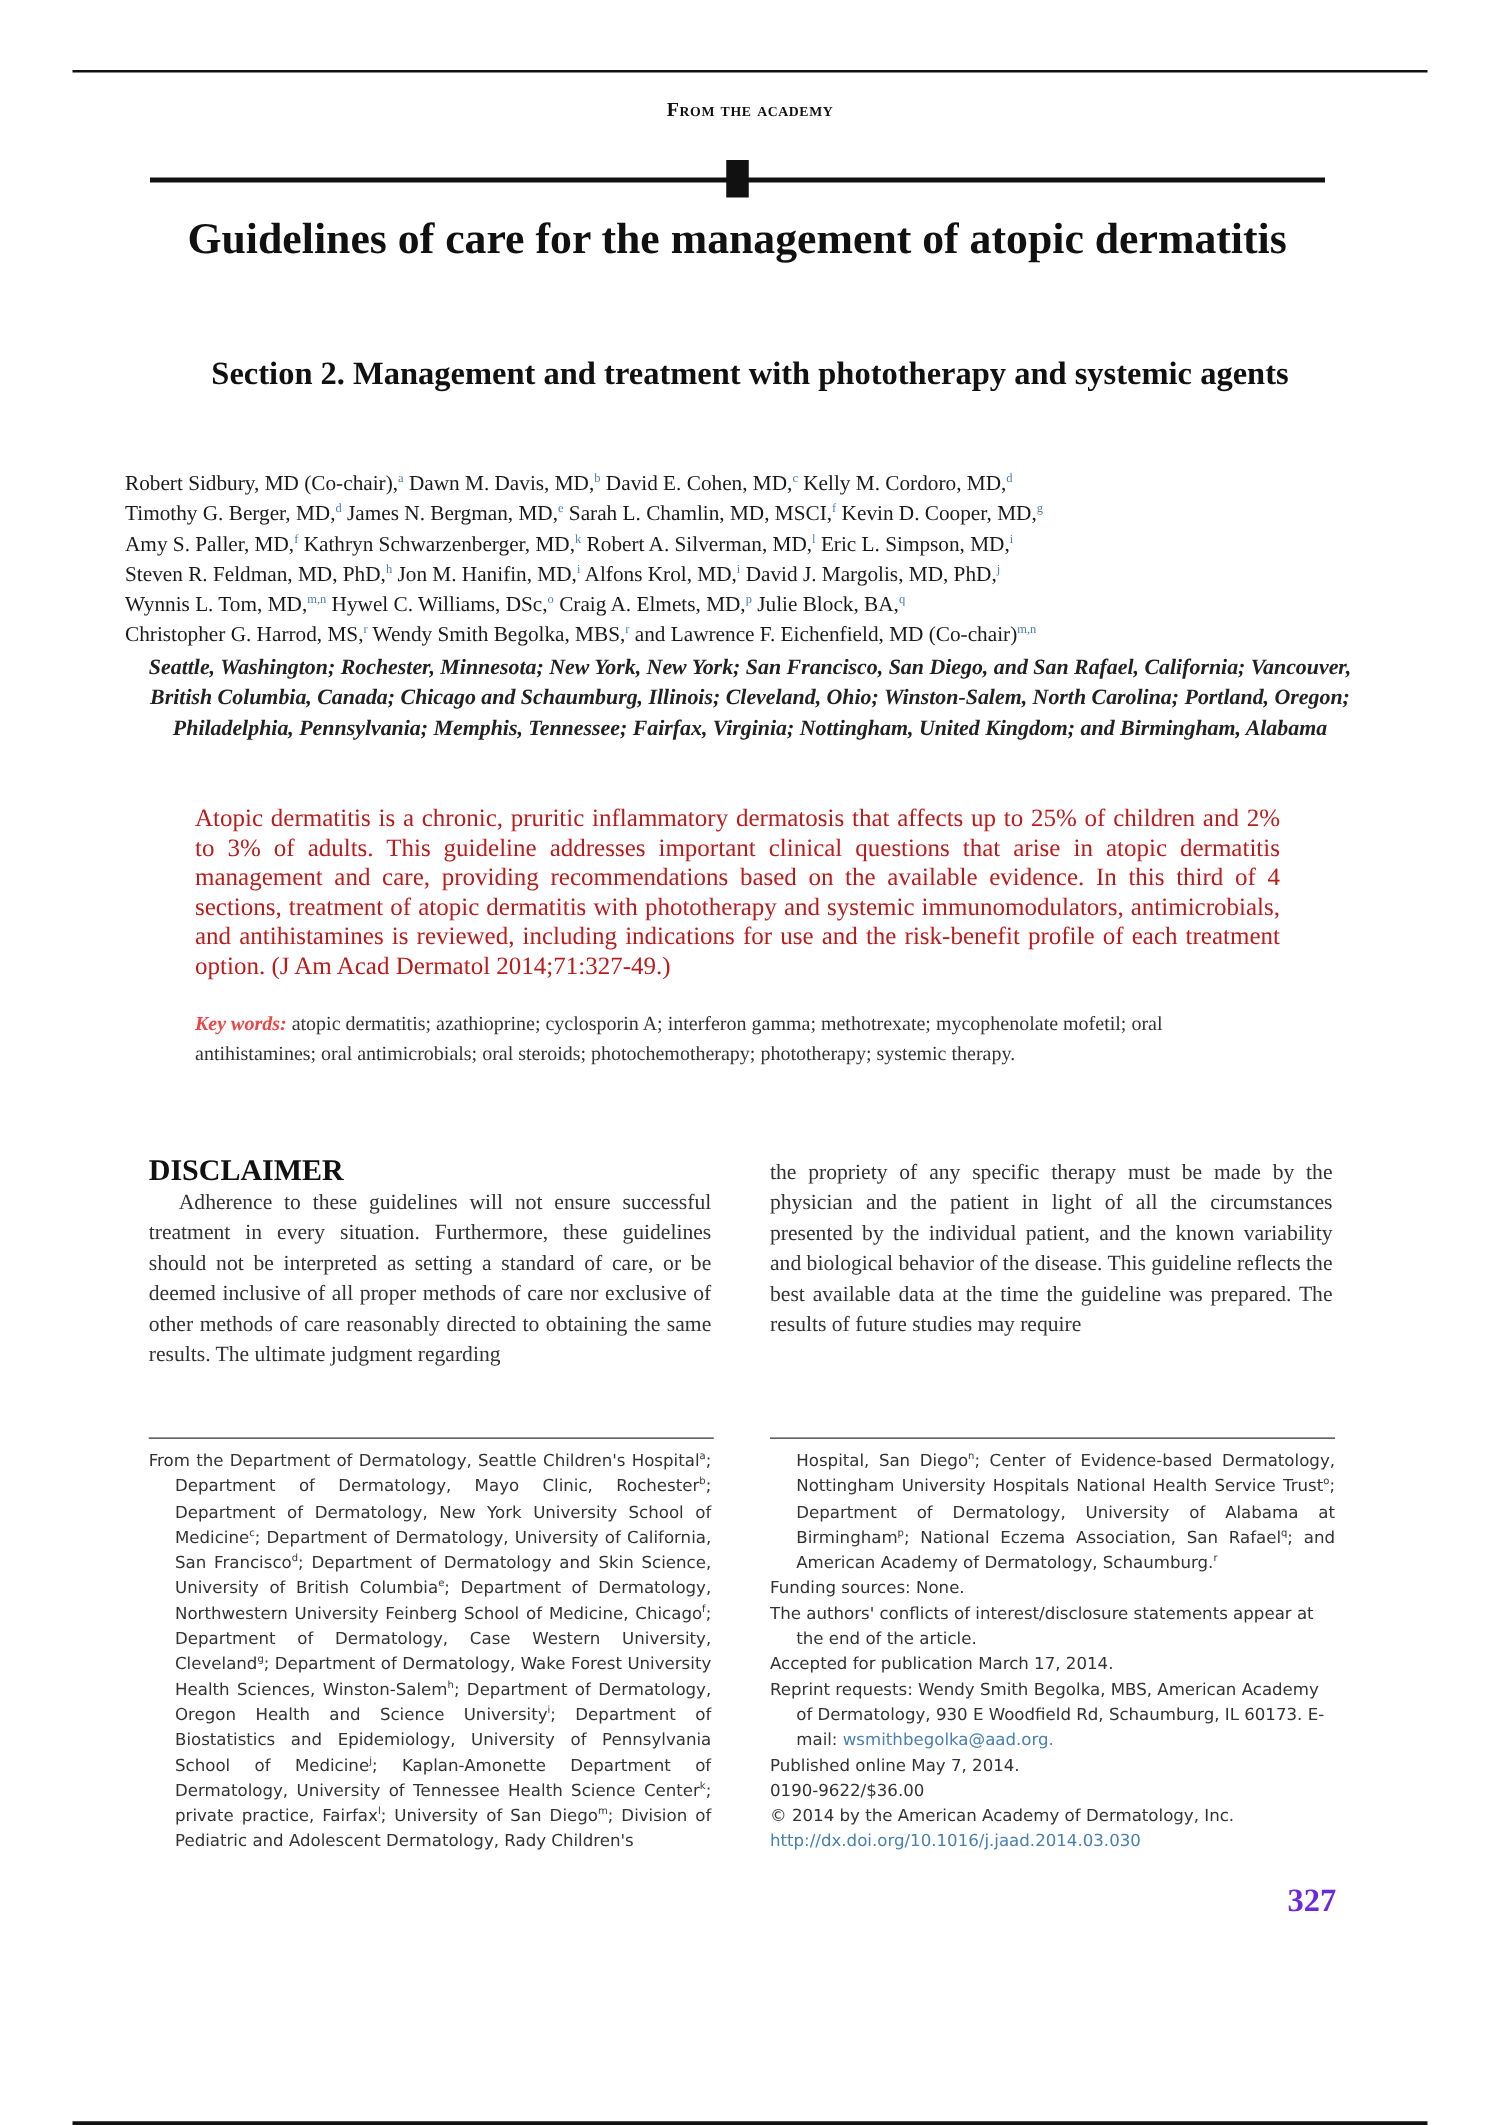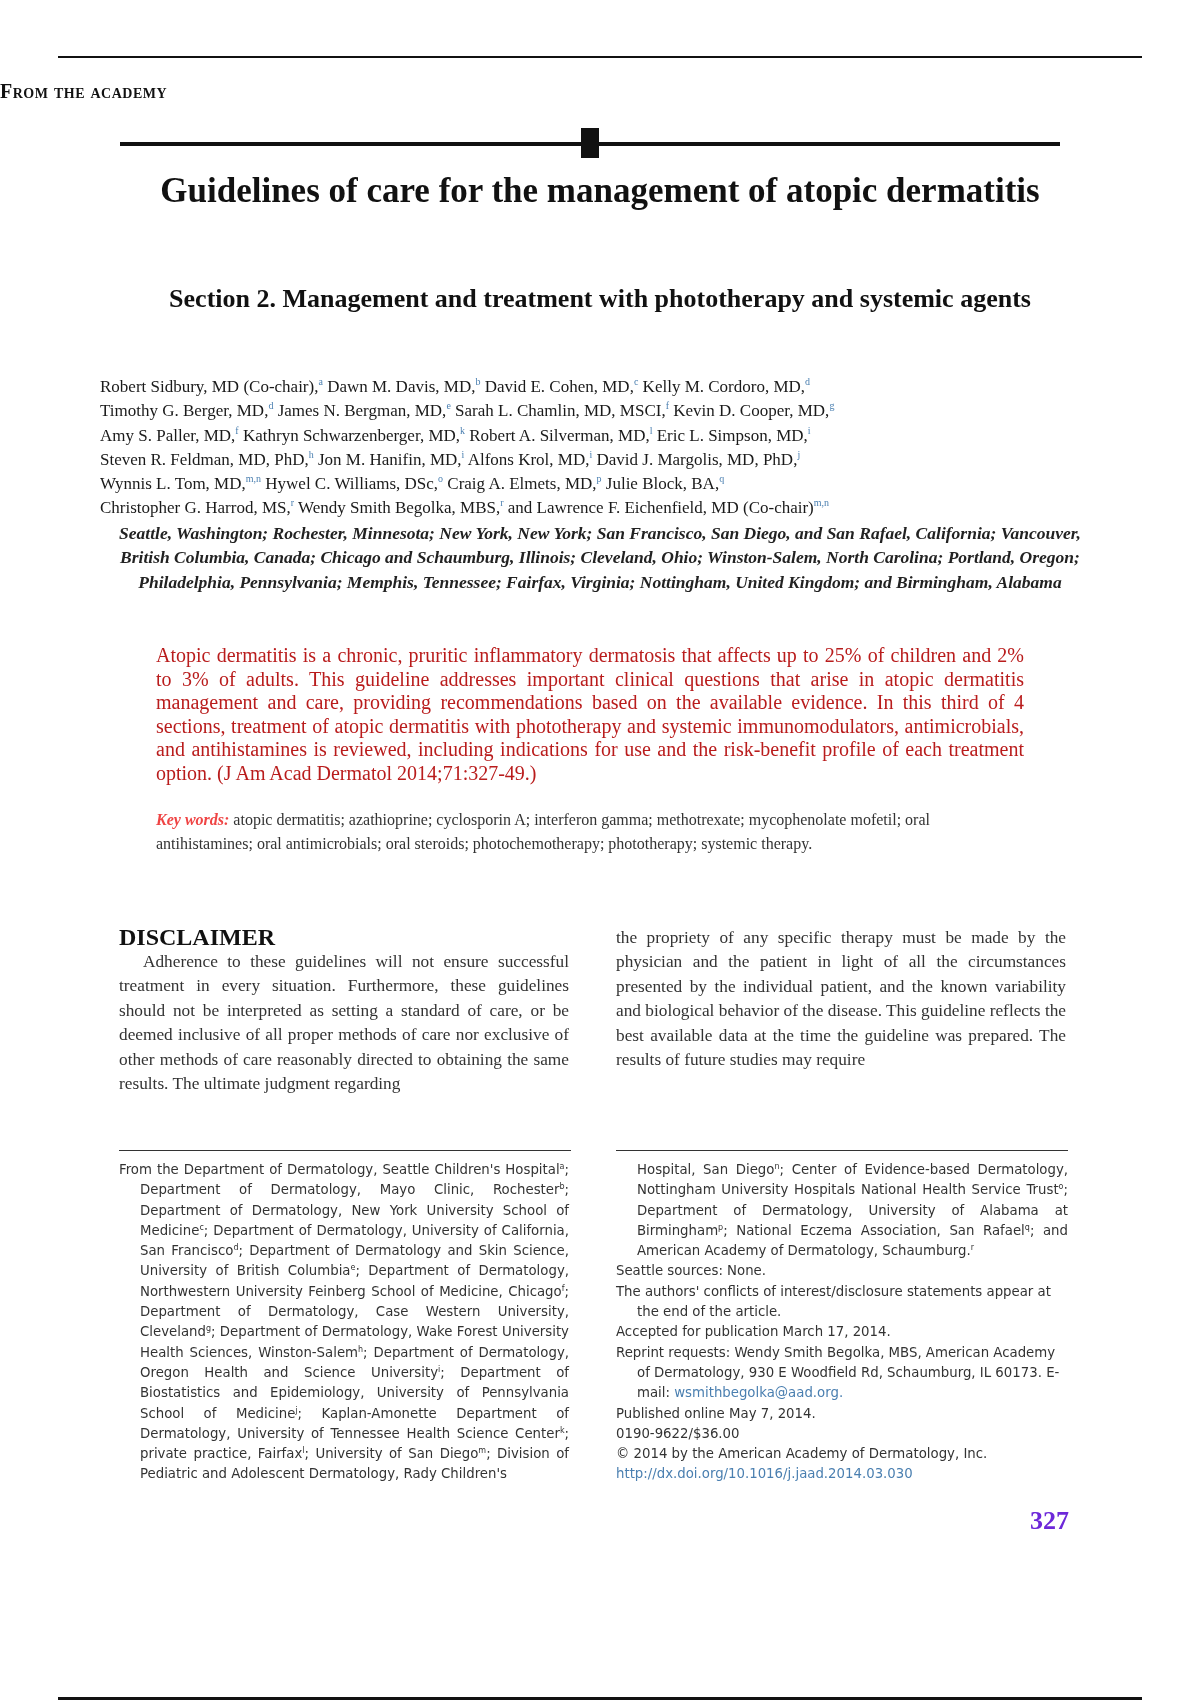--- a/index.html
+++ b/index.html
@@ -1,24 +1,24 @@
 <!DOCTYPE html>
 <html><head>
 <meta charset="utf-8">
 <style>
   html, body { margin: 0; padding: 0; background: #ffffff; }
   body { width: 1200px; height: 1700px; position: relative; overflow: hidden; color: #1a1a1a; }
   .serif { font-family: "Liberation Serif", "DejaVu Serif", serif; }
   .sans { font-family: "DejaVu Sans", "Liberation Sans", sans-serif; }
   .rule-top { position: absolute; left: 58px; right: 58px; top: 56px; height: 2px; background: #111; }
   .rule-bottom { position: absolute; left: 58px; right: 58px; top: 1697px; height: 3px; background: #111; }
-  .section-label { position: absolute; top: 80px; left: 0; right: 0; font-size: 20px; font-weight: bold; letter-spacing: 0.5px; font-variant: small-caps; color: #111; }
+  .section-label { position: absolute; top: 80px; left: 0; right: 0; text-align: center; font-size: 16px; font-weight: bold; letter-spacing: 0.5px; font-variant: small-caps; color: #111; }
   .divider { position: absolute; left: 120px; right: 140px; top: 142px; height: 4px; background: #111; }
   .divider-block { position: absolute; left: 581px; top: 128px; width: 18px; height: 30px; background: #111; }
-  .title { position: absolute; top: 168px; left: 150px; right: 150px; text-align: center; font-size: 35px; font-weight: bold; line-height: 45px; color: #111; }
+  .title { position: absolute; top: 168px; left: 150px; right: 150px; font-size: 35px; font-weight: bold; line-height: 45px; color: #111; }
   .subtitle { position: absolute; top: 282px; left: 150px; right: 150px; text-align: center; font-size: 26px; font-weight: bold; line-height: 33px; color: #111; }
   .authors { position: absolute; top: 375px; left: 100px; right: 100px; font-size: 17px; line-height: 24.3px; color: #1a1a1a; }
   .authors sup { color: #4a7fb0; font-size: 10px; vertical-align: super; line-height: 0; }
   .locations { position: absolute; top: 521px; left: 100px; right: 100px; text-align: center; font-size: 17.5px; line-height: 24.3px; font-style: italic; font-weight: bold; color: #222; }
   .abstract { position: absolute; top: 644px; left: 156px; width: 868px; font-size: 20px; line-height: 23.5px; color: #b91c1c; text-align: justify; }
   .keywords { position: absolute; top: 808px; left: 156px; width: 868px; font-size: 16px; line-height: 23.5px; color: #333; }
   .keywords .kw-label { font-weight: bold; font-style: italic; color: #ef4444; }
   .disclaimer-head { position: absolute; top: 924px; left: 119px; font-size: 24px; font-weight: bold; color: #111; }
   .col-left { position: absolute; top: 950px; left: 119px; width: 450px; font-size: 17.3px; line-height: 24.4px; color: #333; text-align: justify; text-indent: 24px; }
   .col-right { position: absolute; top: 926px; left: 616px; width: 450px; font-size: 17.3px; line-height: 24.4px; color: #333; text-align: justify; }
@@ -68,21 +68,21 @@
 
 <div class="fn-rule-left"></div>
 <div class="fn-rule-right"></div>
 
 <div class="fn-left sans">
   <div class="hang" id="affil-left"><span>From the Department of Dermatology, Seattle Children's Hospital</span><sup>a</sup><span>; Department of Dermatology, Mayo Clinic, Rochester</span><sup>b</sup><span>; Department of Dermatology, New York University School of Medicine</span><sup>c</sup><span>; Department of Dermatology, University of California, San Francisco</span><sup>d</sup><span>; Department of Dermatology and Skin Science, University of British Columbia</span><sup>e</sup><span>; Department of Dermatology, Northwestern University Feinberg School of Medicine, Chicago</span><sup>f</sup><span>; Department of Dermatology, Case Western University, Cleveland</span><sup>g</sup><span>; Department of Dermatology, Wake Forest University Health Sciences, Winston-Salem</span><sup>h</sup><span>; Department of Dermatology, Oregon Health and Science University</span><sup>i</sup><span>; Department of Biostatistics and Epidemiology, University of Pennsylvania School of Medicine</span><sup>j</sup><span>; Kaplan-Amonette Department of Dermatology, University of Tennessee Health Science Center</span><sup>k</sup><span>; private practice, Fairfax</span><sup>l</sup><span>; University of San Diego</span><sup>m</sup><span>; Division of Pediatric and Adolescent Dermatology, Rady Children's</span></div>
 </div>
 
 <div class="fn-right sans">
   <div class="cont" id="affil-right"><span>Hospital, San Diego</span><sup>n</sup><span>; Center of Evidence-based Dermatology, Nottingham University Hospitals National Health Service Trust</span><sup>o</sup><span>; Department of Dermatology, University of Alabama at Birmingham</span><sup>p</sup><span>; National Eczema Association, San Rafael</span><sup>q</sup><span>; and American Academy of Dermatology, Schaumburg.</span><sup>r</sup></div>
-  <div class="entry">Seattle sources: None.</div>
+  <div class="entry">Funding sources: None.</div>
   <div class="entry">The authors' conflicts of interest/disclosure statements appear at the end of the article.</div>
   <div class="entry">Accepted for publication March 17, 2014.</div>
   <div class="entry">
     <span>Reprint requests: Wendy Smith Begolka, MBS, American Academy of Dermatology, 930 E Woodfield Rd, Schaumburg, IL 60173.</span>
     <span>E-mail:</span>
     <span class="link">wsmithbegolka@aad.org.</span>
   </div>
   <div class="entry">Published online May 7, 2014.</div>
   <div class="entry">0190-9622/$36.00</div>
   <div class="entry">© 2014 by the American Academy of Dermatology, Inc.</div>

